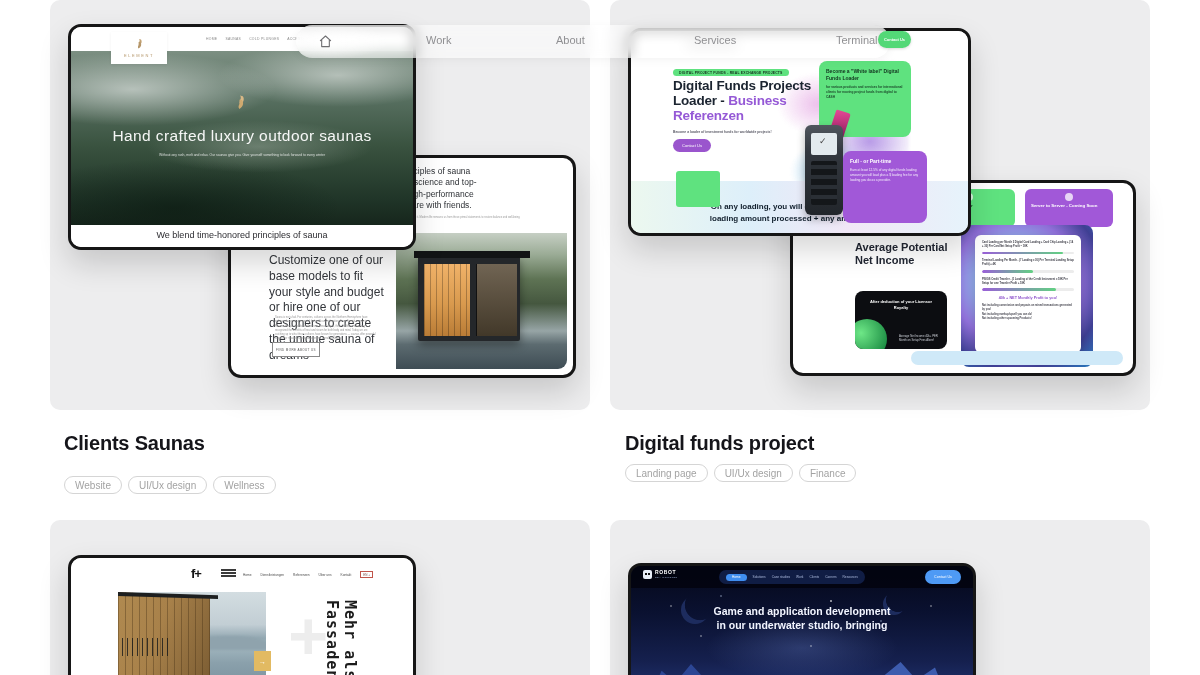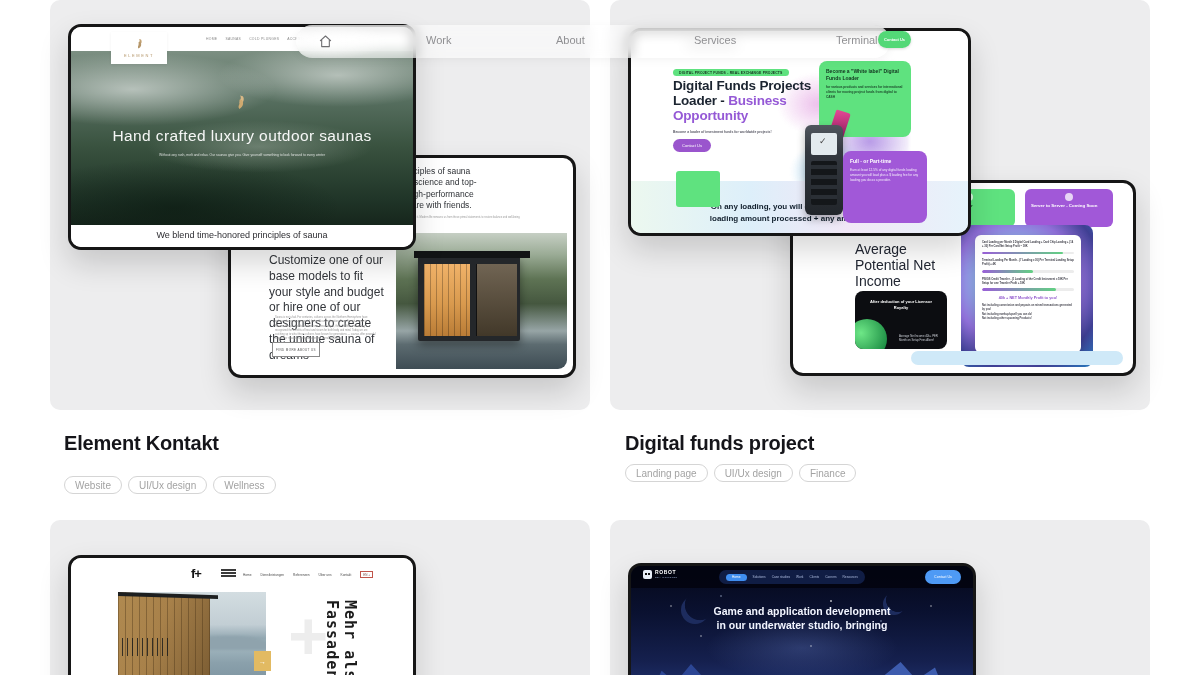--- a/index.html
+++ b/index.html
@@ -107,21 +107,21 @@
       background:linear-gradient(90deg,#ecf8ef 0%,#ddeffa 35%,#f1e7f6 65%,#e6f3fb 100%);}
   .f-banner{position:absolute;left:0;right:0;top:20px;text-align:center;font-size:8px;font-weight:700;
             color:#12202e;line-height:1.45;}
 
   
   .i-gcard{position:absolute;left:130px;top:6px;width:92px;height:38px;border-radius:6px;background:#5fe27f;padding:4px 6px;box-sizing:border-box;}
   .i-pcard{position:absolute;left:232px;top:6px;width:88px;height:38px;border-radius:6px;background:#a158d8;padding:4px 6px;box-sizing:border-box;}
   .i-ic{width:8px;height:8px;border-radius:50%;background:rgba(255,255,255,.75);margin:0 auto 2px;}
   .i-gcard .t{font-size:4.4px;font-weight:700;color:#133d20;line-height:1.4;}
   .i-pcard .t{font-size:4.4px;font-weight:700;color:#fff;line-height:1.4;}
-  .i-heading{position:absolute;left:62px;top:58px;width:104px;font-size:14px;font-weight:400;line-height:1.15;color:#222733;}
+  .i-heading{position:absolute;left:62px;top:58px;width:104px;font-size:11px;font-weight:700;line-height:1.15;color:#222733;}
   .i-black{position:absolute;left:62px;top:108px;width:92px;height:58px;border-radius:8px;background:#0c0d11;overflow:hidden;}
   .i-black .t{margin:8px 10px 0;font-size:4px;font-weight:700;color:#fff;text-align:center;line-height:1.5;}
   .i-black .sphere{position:absolute;left:-8px;bottom:-10px;width:40px;height:40px;border-radius:50%;
        background:radial-gradient(circle at 35% 35%,#6ee787,#1e8f45 75%);}
   .i-black .n{position:absolute;right:6px;bottom:7px;width:42px;font-size:2.8px;color:#cfd3da;line-height:1.5;}
   .i-grad{position:absolute;left:168px;top:42px;width:132px;height:142px;border-radius:8px;
       background:radial-gradient(circle at 42% 40%,#cfeaf8 0%,#8fc2ec 28%,#8f6fd8 55%,#3f3f93 76%,#2b6fb5 95%);}
   .i-stat{position:absolute;left:182px;top:52px;width:106px;height:118px;border-radius:6px;background:#fff;
       padding:6px 7px;box-sizing:border-box;box-shadow:0 3px 8px rgba(0,0,0,.18);}
   .i-stat .s{font-size:2.6px;color:#3a3a44;line-height:1.6;font-weight:700;}
@@ -289,41 +289,41 @@
         <div>On any loading, you will earn at least 12.5% on</div>
         <div>loading amount processed + any amount setup</div>
       </div>
     </div>
     <div class="f-art"></div>
     <div class="f-head">
       <div class="f-logo-smudge"></div>
     </div>
     <div class="f-badge">DIGITAL PROJECT FUNDS - REAL EXCHANGE PROJECTS</div>
     <div class="f-heading">
-      <span>Digital Funds Projects Loader - </span><span class="accent">Business Opportunity</span>
+      <span>Digital Funds Projects Loader - </span><span class="accent">Business Referenzen</span>
     </div>
     <div class="f-sub">Become a loader of investment funds for worldwide projects!</div>
     <div class="f-cta">Contact Us</div>
     <div class="f-sq"></div>
     <div class="f-gcard">
       <div class="t">Become a "White label" Digital Funds Loader</div>
       <div class="x">for various products and services for international clients for moving project funds from digital to CASH</div>
     </div>
     <div class="f-card-pink"></div>
     <div class="f-pos">
       <div class="scr"></div>
       <div class="pad"></div>
     </div>
     <div class="f-pcard">
       <div class="t">Full - or Part-time</div>
       <div class="x">Earn at least 12.5% of any digital funds loading amount you will load plus a $ loading fee for any loading you do as a provider.</div>
     </div>
   </div>
 
-  <div class="proj-title" style="left:64px;top:432px;">Element Kontakt</div>
+  <div class="proj-title" style="left:64px;top:432px;">Clients Saunas</div>
   <div class="tagrow" style="left:64px;top:464px;margin-top:12px;">
     <span class="tag">Website</span>
     <span class="tag">UI/Ux design</span>
     <span class="tag">Wellness</span>
   </div>
   <div class="proj-title" style="left:625px;top:432px;">Digital funds project</div>
   <div class="tagrow" style="left:625px;top:464px;text-align:center;">
     <span class="tag">Landing page</span>
     <span class="tag">UI/Ux design</span>
     <span class="tag">Finance</span>

